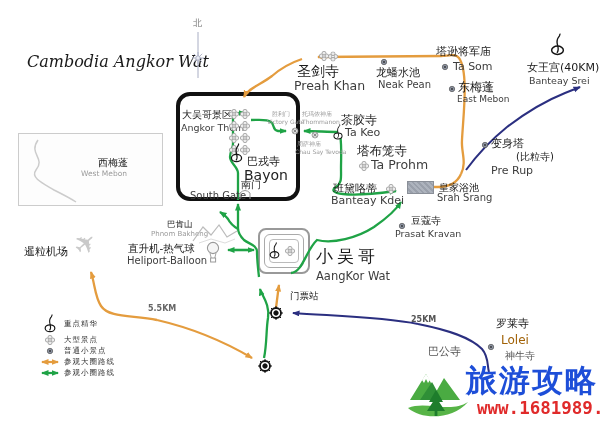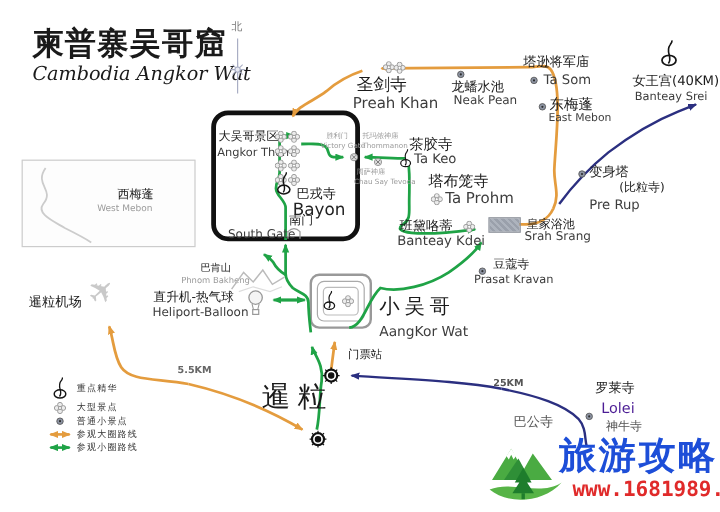--- a/index.html
+++ b/index.html
@@ -102,21 +102,20 @@
       <path d="M340 134 C342 145 341 158 341 168 C341 178 342 183 336 187 C331 190 333 193 343 194 C360 196 381 193 396 191" marker-end="url(#ag)"></path>
       <path d="M291 273 C303 272 306 250 317 240 C333 244 357 238 374 227 C387 218 396 210 401 202" marker-end="url(#ag)"></path>
     </g>
     <g fill="none" stroke="#2B2F80" stroke-width="2">
       <path d="M418 324 C382 317 334 316 293 313" marker-end="url(#an)"></path>
       <path d="M418 324 C448 330 470 337 482 349 C489 357 487 366 489 372"></path>
       <path d="M466 170 C477 155 491 140 507 127 C528 111 545 101 565 93 C570 91 575 89 580 87" marker-end="url(#an)"></path>
     </g>
   </svg>
 
-  <div class="lb lbl" style="left:27px;top:24px;font-size:26px;font-weight:bold;letter-spacing:1px;">柬普寨吴哥窟</div>
   <div class="lb lbl" style="left:27px;top:54px;font-size:16px;font-style:italic;font-family:'DejaVu Serif',serif;">Cambodia Angkor Wat</div>
 
   <div class="lb lbl" style="left:193px;top:19px;font-size:9px;color:#777;">北</div>
   <svg class="ic lbl" style="left:190px;top:30px" width="16" height="52">
     <g stroke="#a9aec4" fill="none">
       <line x1="8" y1="2" x2="8" y2="48" stroke-width="1"></line>
       <g stroke-width="0.9">
         <path d="M8 22 V34 M2 28 H14 M3.8 23.8 L12.2 32.2 M3.8 32.2 L12.2 23.8"></path>
         <circle cx="8" cy="28" r="2.2" fill="#e8eaf2"></circle>
       </g>
@@ -239,32 +238,31 @@
   <svg class="ic lbl" style="left:285px;top:246px" width="10" height="10">
       <use href="#sym-flower" width="10" height="10"></use>
     </svg>
   <div class="lb lbl" style="left:316px;top:248px;font-size:17px;letter-spacing:4px;">小吴哥</div>
   <div class="lb lbl en" style="left:316px;top:270px;font-size:11.5px;">AangKor Wat</div>
 
   <div class="lb lbl" style="left:290px;top:291px;font-size:9.5px;">门票站</div>
   <svg class="ic lbl" style="left:268px;top:305px" width="16" height="16">
       <use href="#sym-target" width="16" height="16"></use>
     </svg>
-  <div class="lb lbl" style="left:218px;top:318px;font-size:24px;letter-spacing:6px;">暹粒</div>
   <svg class="ic lbl" style="left:257px;top:358px" width="16" height="16">
       <use href="#sym-target" width="16" height="16"></use>
     </svg>
   <div class="lb lbl" style="left:148px;top:305px;font-size:8px;color:#666;font-weight:bold;">5.5KM</div>
   <div class="lb lbl" style="left:411px;top:316px;font-size:8px;color:#555;font-weight:bold;">25KM</div>
 
   <div class="lb lbl" style="left:496px;top:318px;font-size:11px;">罗莱寺</div>
   <svg class="ic lbl" style="left:487px;top:343px" width="8" height="8">
       <use href="#sym-dot" width="8" height="8"></use>
     </svg>
-  <div class="lb lbl" style="left:501px;top:334px;font-size:12px;color:#4c1d95;">Lolei</div>
+  <div class="lb lbl" style="left:501px;top:334px;font-size:12px;color:#a16207;">Lolei</div>
   <div class="lb lbl" style="left:428px;top:346px;font-size:11px;color:#555;">巴公寺</div>
   <div class="lb lbl" style="left:505px;top:351px;font-size:10px;color:#555;">神牛寺</div>
 
   <div class="legend-row" style="left:36px;top:314px;">
     <span class="lg-ic">
         <svg width="14" height="19">
           <use href="#sym-stupa" width="14" height="19"></use>
         </svg>
       </span>
     <span class="lg-tx">重点精华</span>

